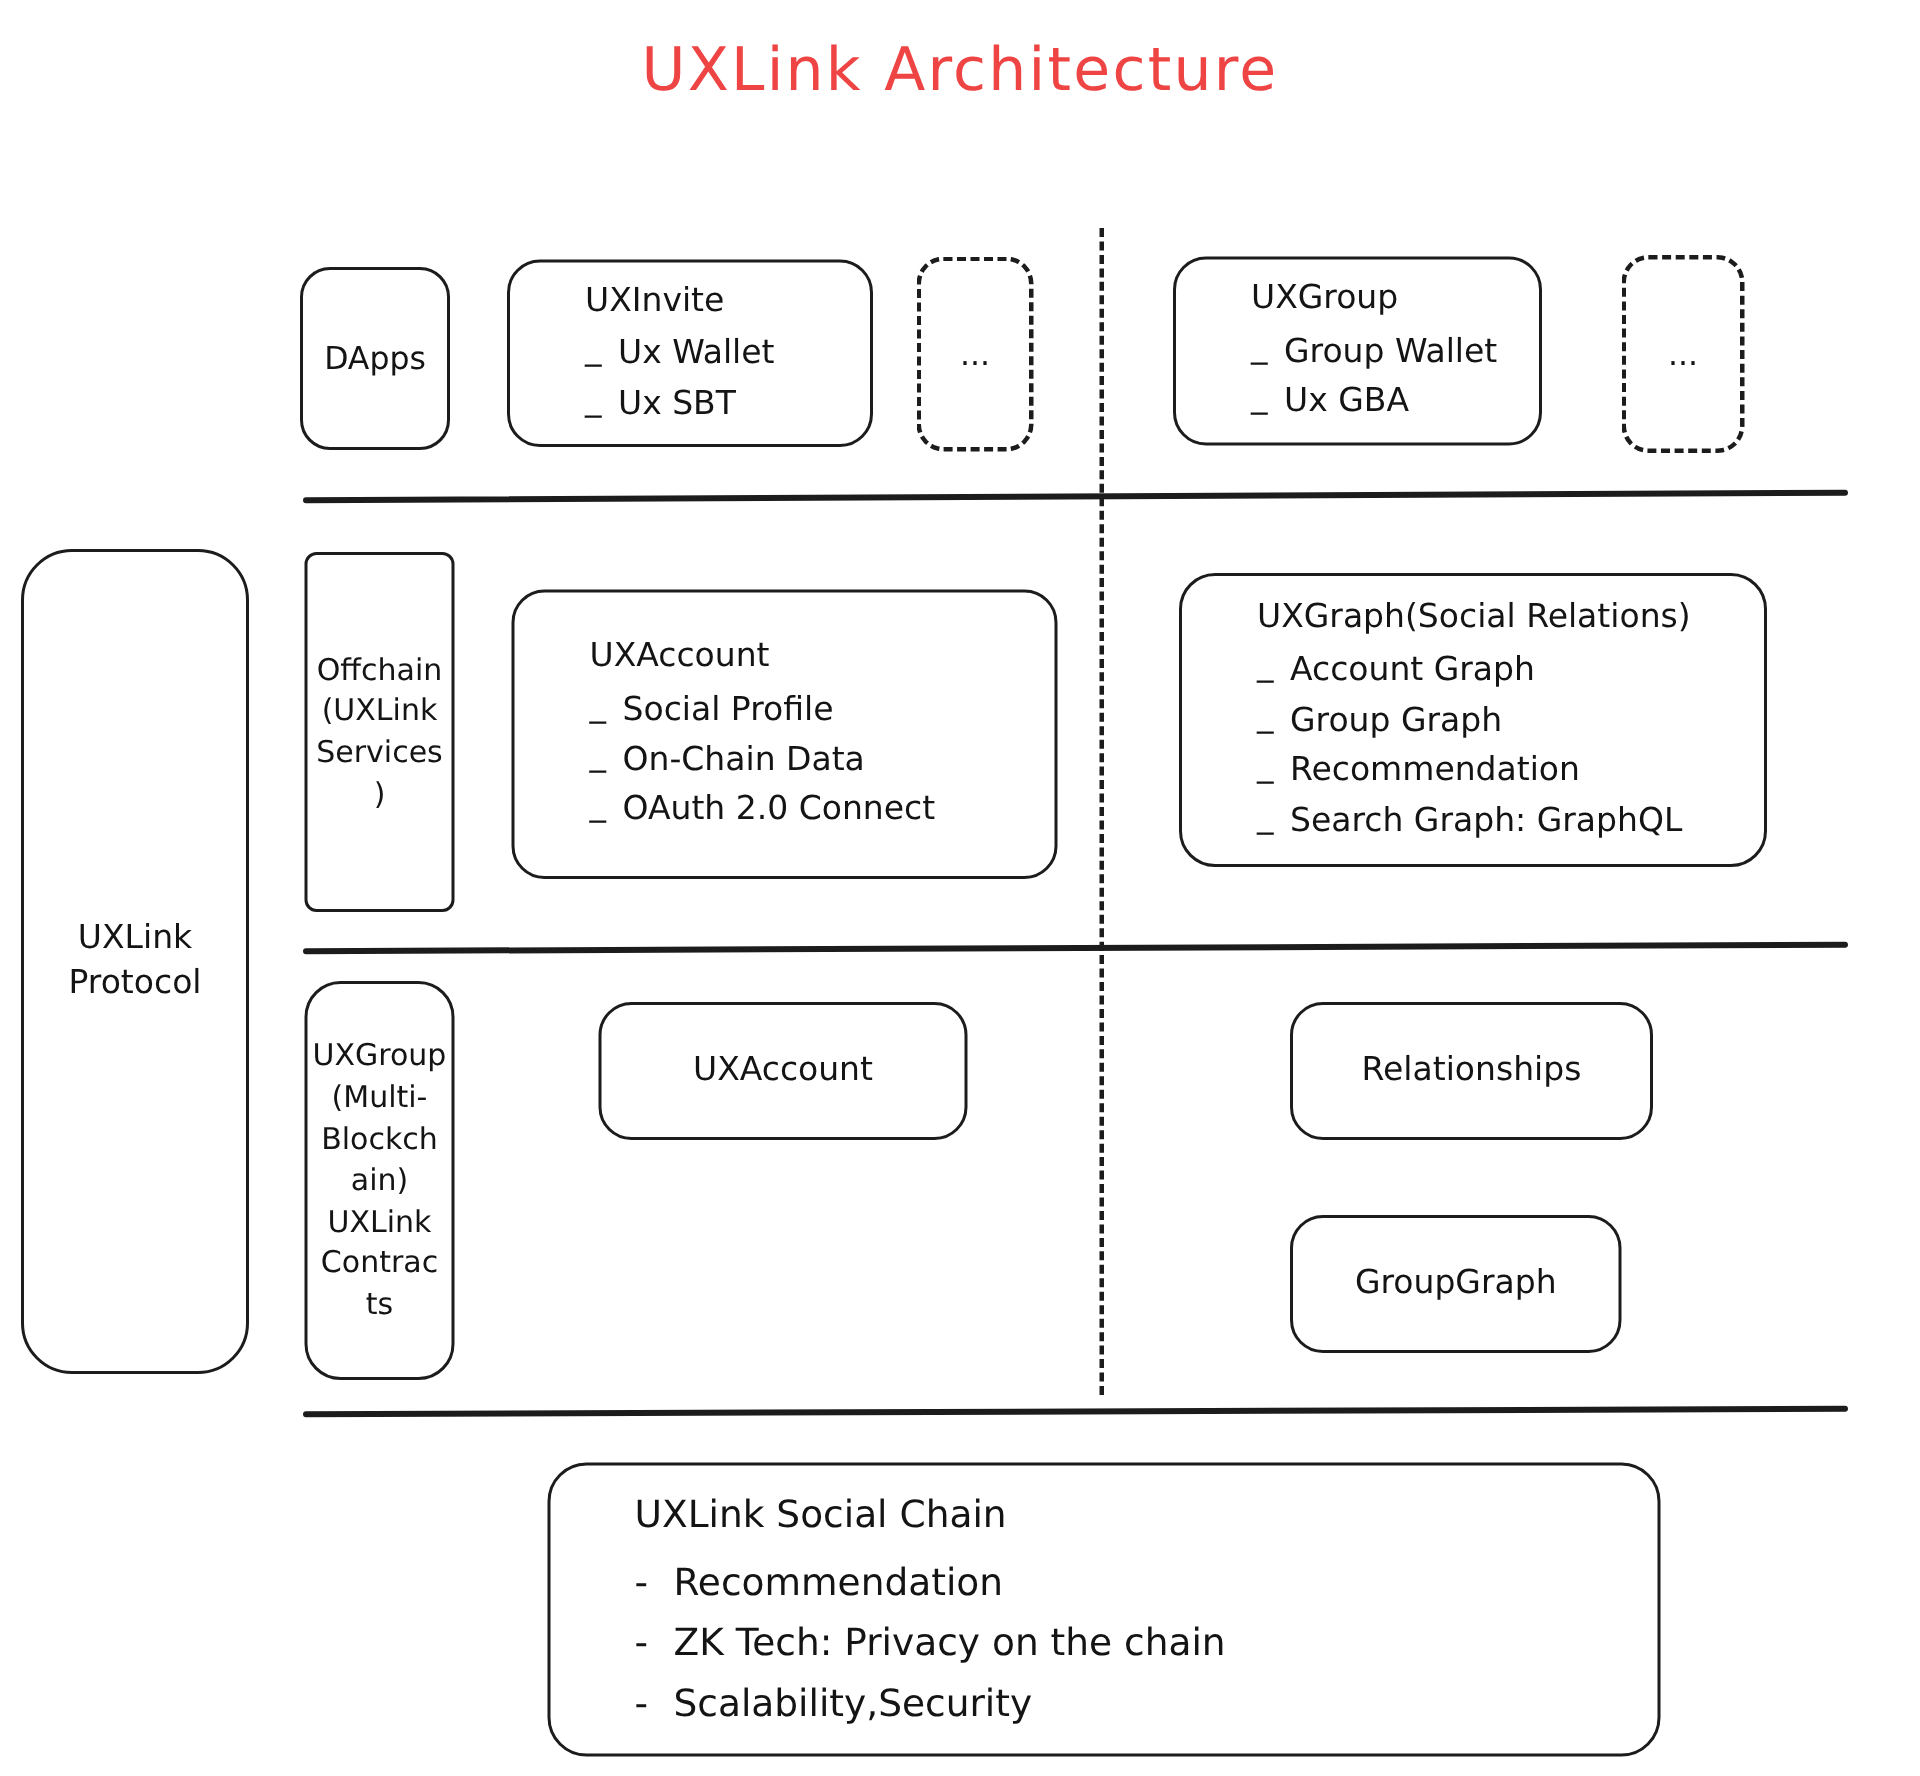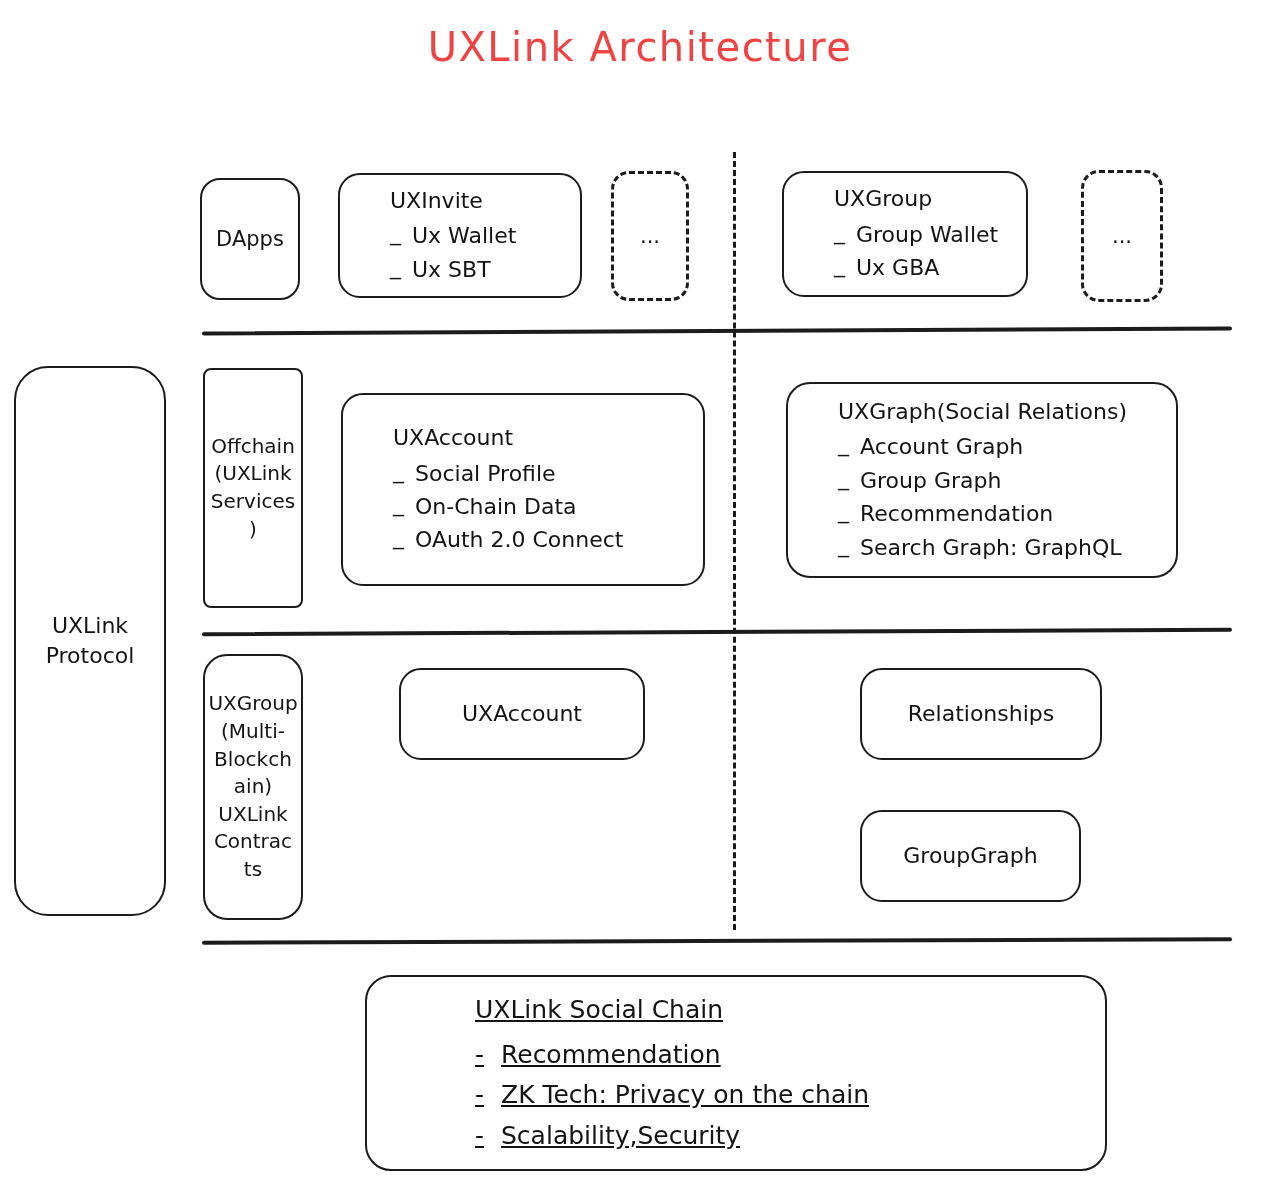--- a/index.html
+++ b/index.html
@@ -148,21 +148,21 @@
   }
   #node-groupgraph {
     left: 860px; top: 810px; width: 221px; height: 92px;
     font-size: 22px;
   }
   #node-socialchain {
     left: 365px; top: 975px; width: 742px; height: 196px;
     font-size: 25px;
     border-radius: 26px;
   }
-  #node-socialchain .node-inner { padding-left: 108px; text-decoration: underline; }
+  #node-socialchain .node-inner { padding-left: 56px; }
   #node-socialchain .node-title { margin-bottom: 4px; }
   #node-socialchain .bullet-list li { margin-top: 6px; }
   #node-socialchain .bullet-mark { width: 26px; flex: 0 0 26px; }
 
   
   .divider {
     position: absolute;
     height: 4px;
     background: #1c1c1c;
     border-radius: 3px;

